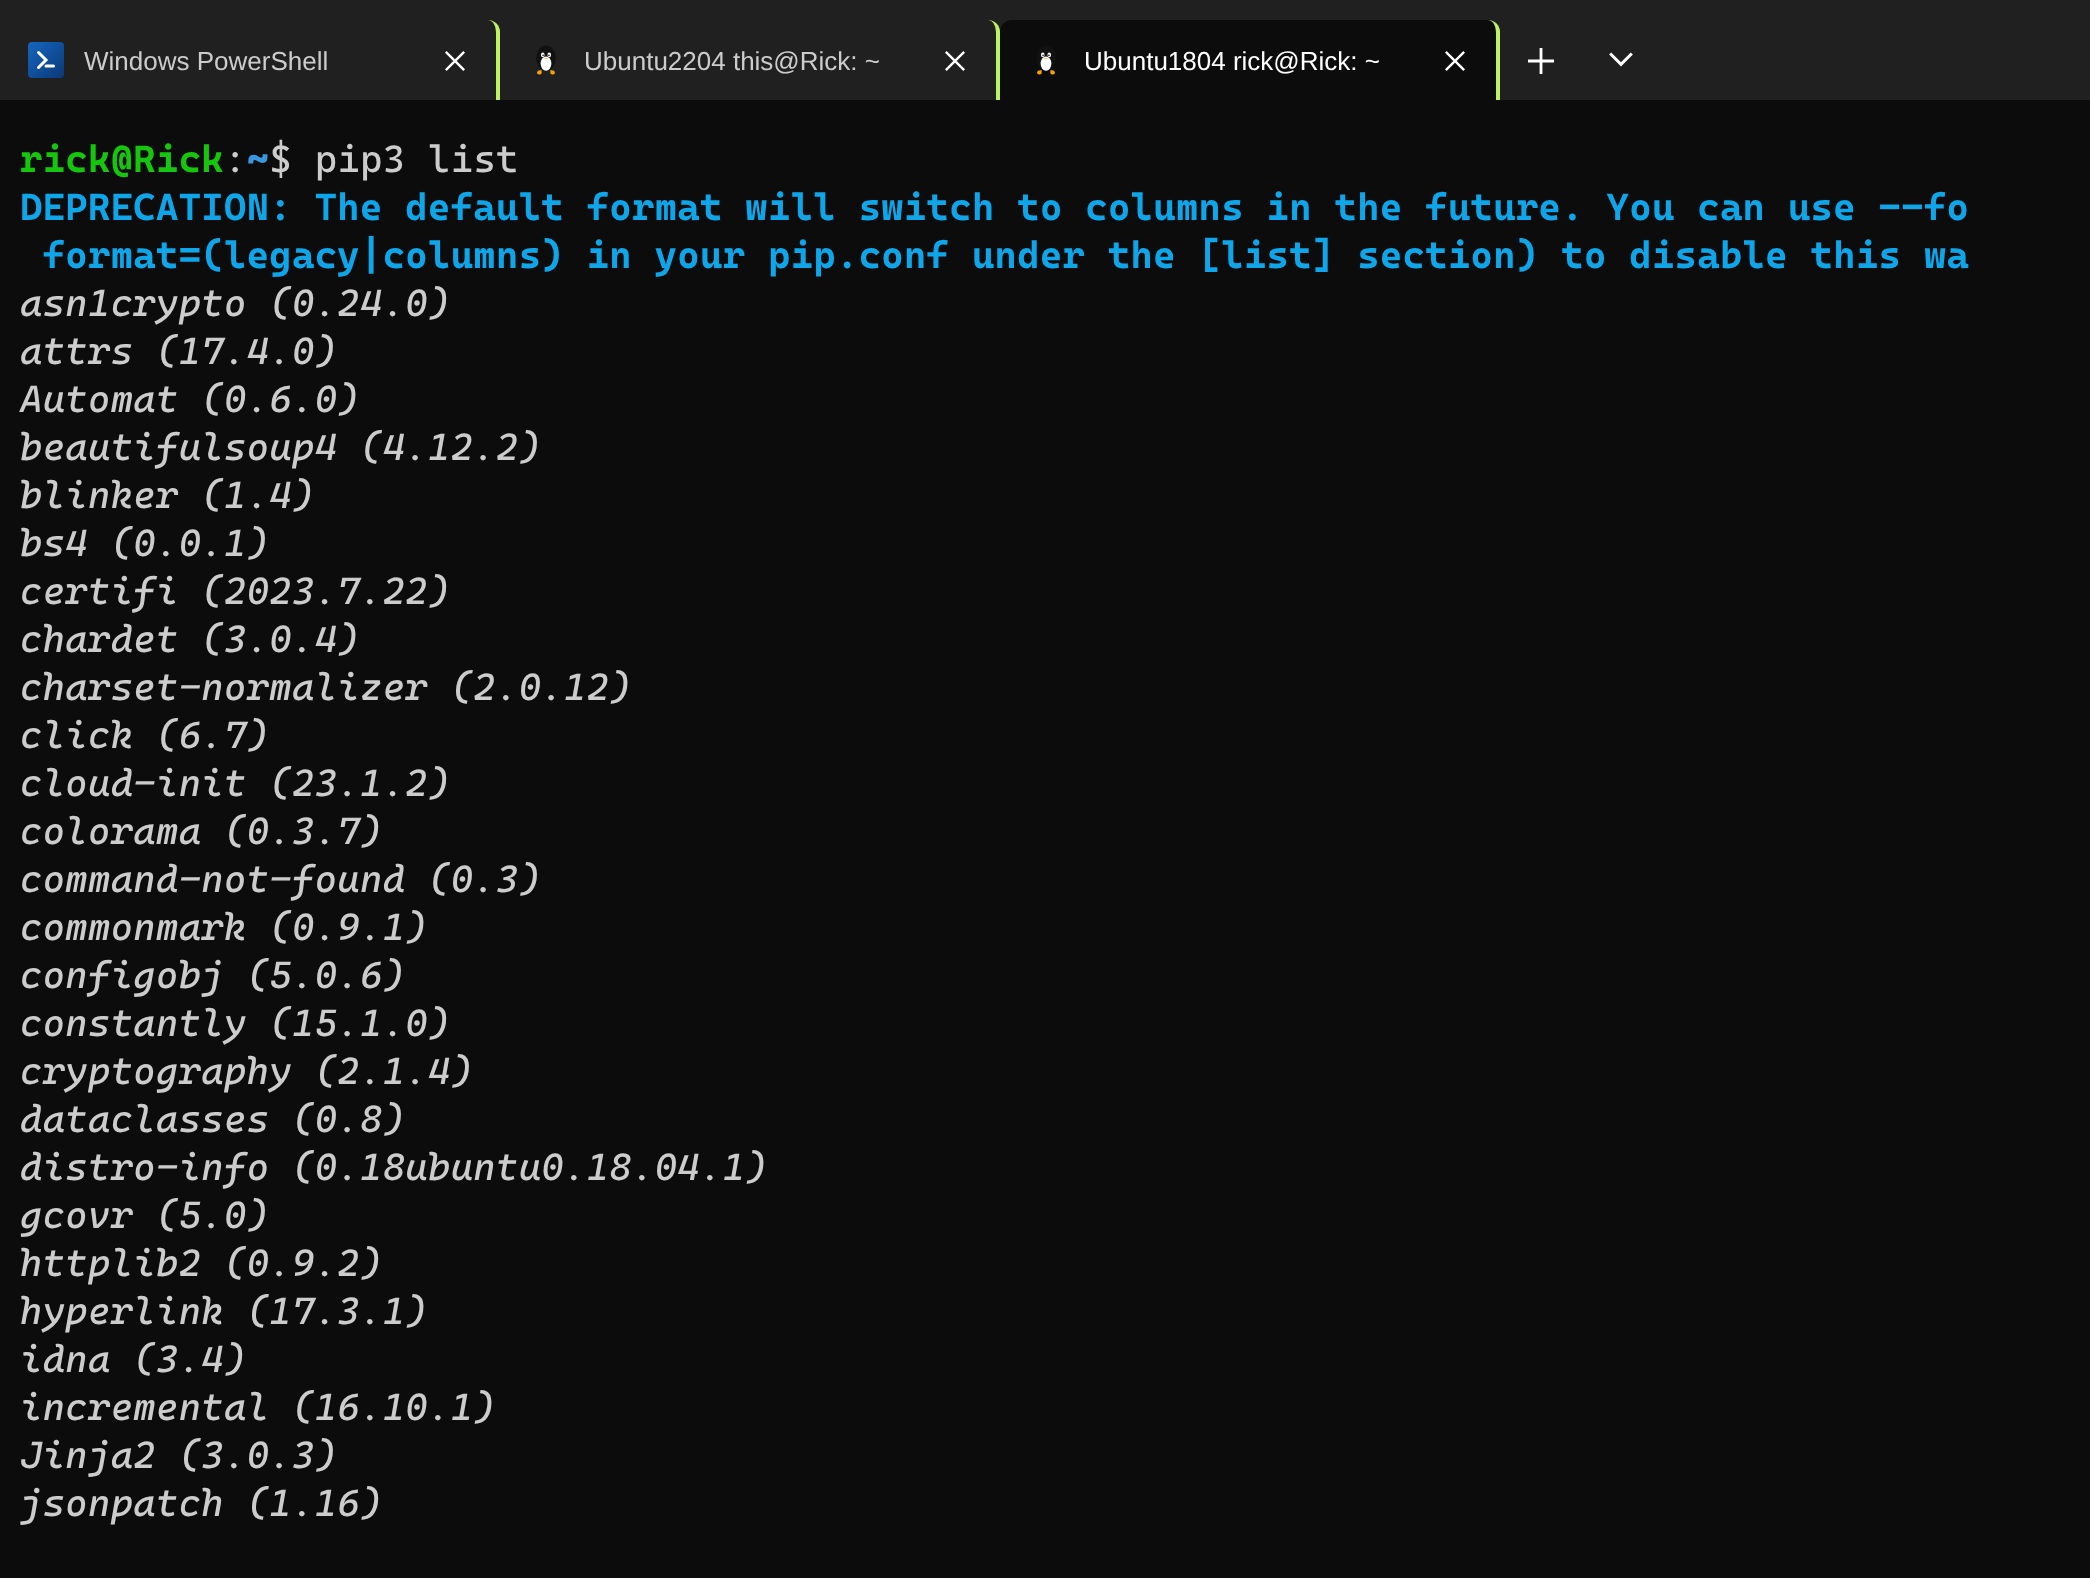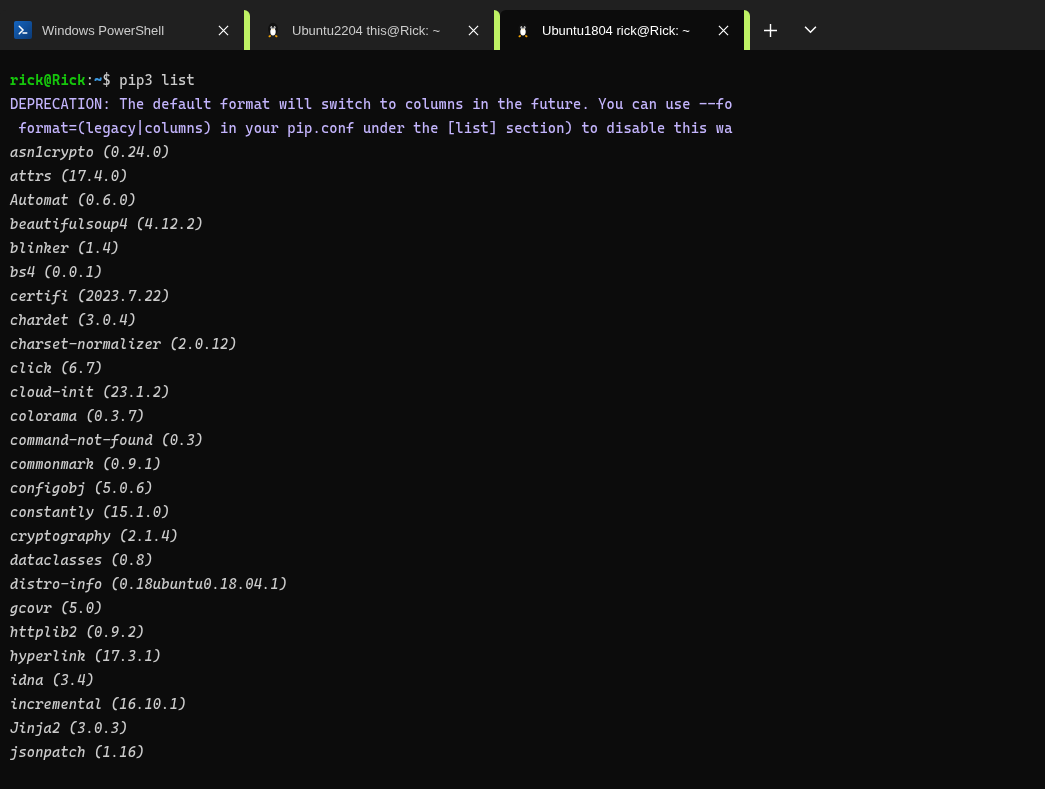--- a/index.html
+++ b/index.html
@@ -17,21 +17,21 @@
     display: flex;
     align-items: stretch;
     overflow: hidden;
   }
   .tab {
     display: flex;
     align-items: center;
     padding: 0 10px 0 14px;
     min-width: 250px;
     background: #333333;
-    border-right: 6px solid #bef264;
+    border-right: 2px solid #bef264;
     position: relative;
     cursor: default;
     margin-top: 10px;
     height: 40px;
     border-top-left-radius: 6px;
     border-top-right-radius: 6px;
   }
   .tab.inactive { background: #202020; }
   .tab.active { background: #0c0c0c; }
   .tab-icon {
@@ -61,30 +61,30 @@
     display: flex; align-items: center;
     margin-top: 10px;
   }
   .tb-btn {
     width: 40px; height: 40px;
     display: flex; align-items: center; justify-content: center;
     color: #ffffff;
   }
   .terminal {
     padding: 18px 22px 10px 10px;
-    font-size: 14px;
+    font-size: 19px;
     line-height: 24px;
     white-space: pre;
     letter-spacing: 0.2px;
   }
   .prompt-user { color: #16c60c; font-weight: bold; }
   .prompt-path { color: #3a96dd; font-weight: bold; }
   .prompt-sep  { color: #cccccc; }
   .cmd { color: #cccccc; }
-  .warn { color: #c4b5fd; font-weight: normal; }
+  .warn { color: #0ea5e9; font-weight: bold; }
   .pkg { color: #cccccc; font-style: italic; }
   
   .ps-icon {
     background: linear-gradient(135deg,#1565c0,#0b3a76);
     width:18px;height:18px;border-radius:2px;
     display:flex;align-items:center;justify-content:center;
     color:#fff;font-family:sans-serif;
   }
 </style>
 </head>

